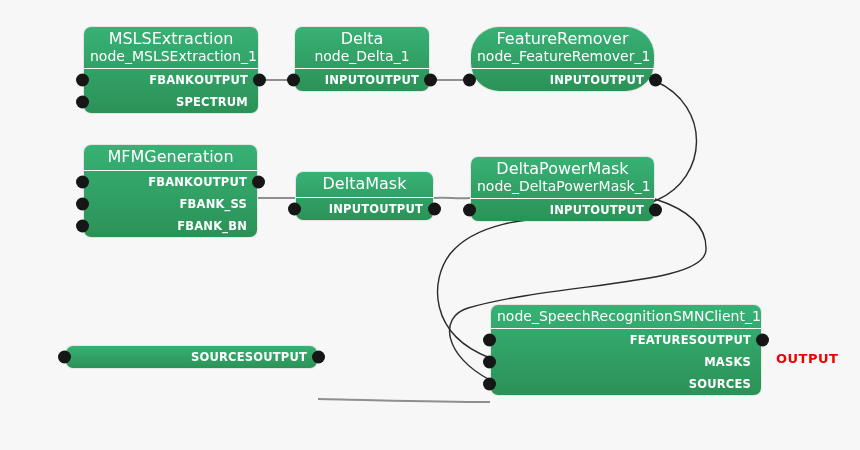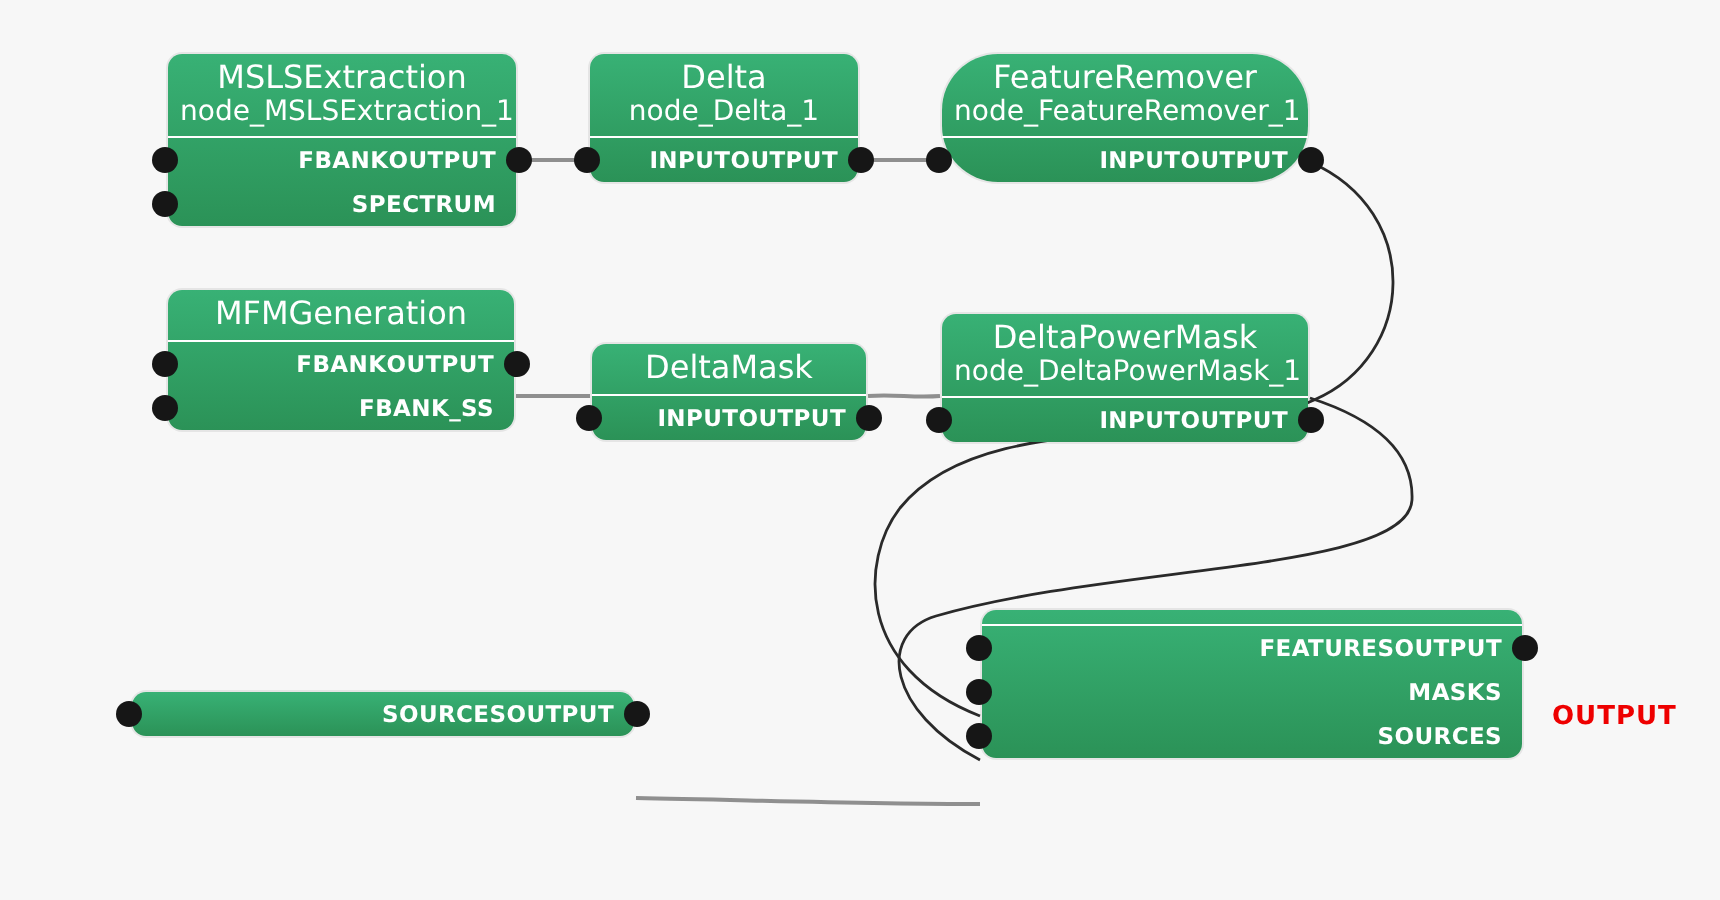--- a/index.html
+++ b/index.html
@@ -111,20 +111,25 @@
       <span class="dot l"></span>
       <span class="port-label">FBANK</span>
       <span class="port-label">OUTPUT</span>
       <span class="dot r"></span>
     </div>
     <div class="port-row">
       <span class="dot l"></span>
       <span class="port-label">FBANK_SS</span>
       <span class="port-label"></span>
     </div>
+    <div class="port-row">
+      <span class="dot l"></span>
+      <span class="port-label">FBANK_BN</span>
+      <span class="port-label"></span>
+    </div>
   </div>
 
   <div class="node" style="left:296px;top:156px;width:137px;margin-top:16px;">
     <div class="node-header">
       <div class="node-title">DeltaMask</div>
     </div>
     <div class="port-row">
       <span class="dot l"></span>
       <span class="port-label">INPUT</span>
       <span class="port-label">OUTPUT</span>
@@ -140,20 +145,21 @@
     <div class="port-row">
       <span class="dot l"></span>
       <span class="port-label">INPUT</span>
       <span class="port-label">OUTPUT</span>
       <span class="dot r"></span>
     </div>
   </div>
 
   <div class="node" style="left:491px;top:305px;width:270px;">
     <div class="node-header">
+      <div class="node-subtitle">node_SpeechRecognitionSMNClient_1</div>
     </div>
     <div class="port-row">
       <span class="dot l"></span>
       <span class="port-label">FEATURES</span>
       <span class="port-label">OUTPUT</span>
       <span class="dot r"></span>
     </div>
     <div class="port-row">
       <span class="dot l"></span>
       <span class="port-label">MASKS</span>

